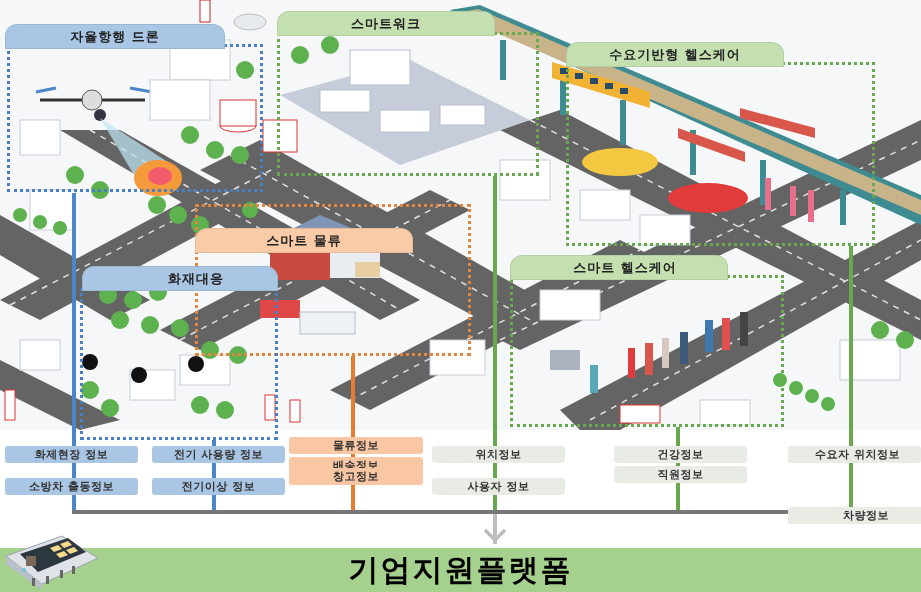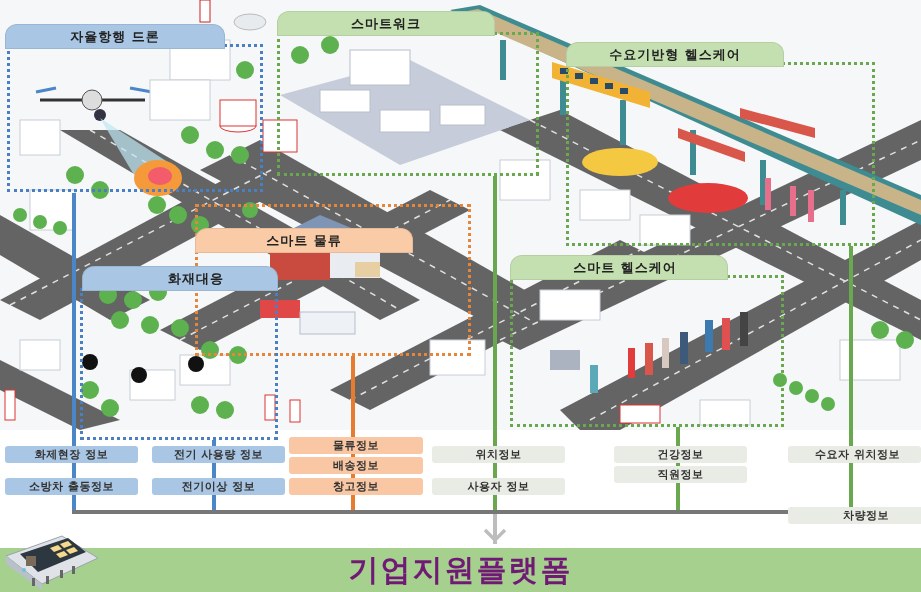--- a/index.html
+++ b/index.html
@@ -46,21 +46,21 @@
   
   .hbus { position: absolute; left: 72px; top: 510px; width: 782px; height: 4px; background: #777; }
   .arrow-stem { position: absolute; left: 493px; top: 514px; width: 4px; height: 30px; background: #bdbdbd; }
   .arrow-head { position: absolute; left: 483px; top: 528px; width: 24px; height: 14px; }
 
   
   .platform {
     position: absolute; left: 0; top: 548px; width: 921px; height: 44px;
     background: #a6d08e; display: flex; align-items: center; justify-content: center;
   }
-  .platform-title { font-size: 30px; font-weight: bold; color: #701a75; letter-spacing: 2px; }
+  .platform-title { font-size: 30px; font-weight: bold; color: #000000; letter-spacing: 2px; }
   .device { position: absolute; left: 2px; top: 528px; width: 100px; height: 62px; z-index: 3; }
 </style>
 </head>
 <body>
 
 <div class="city">
   <svg width="921" height="430" viewBox="0 0 921 430">
 
     <rect x="0" y="0" width="921" height="430" fill="#f5f7f8"></rect>
 
@@ -260,21 +260,21 @@
 <div class="vline green" style="left:849px; top:246px; height:268px;"></div>
 
 <div class="info blue" style="left:5px; top:446px; width:133px;">화제현장 정보</div>
 <div class="info blue" style="left:5px; top:478px; width:133px;">소방차 출동정보</div>
 
 <div class="info blue" style="left:152px; top:446px; width:133px;">전기 사용량 정보</div>
 <div class="info blue" style="left:152px; top:478px; width:133px;">전기이상 정보</div>
 
 <div class="info orange" style="left:289px; top:437px; width:134px;">물류정보</div>
 <div class="info orange" style="left:289px; top:457px; width:134px;">배송정보</div>
-<div class="info orange" style="left:289px; top:478px; width:134px;">창고정보</div>
+<div class="info orange" style="left:289px; top:468px; width:134px;">창고정보</div>
 
 <div class="info green" style="left:432px; top:446px; width:133px;">위치정보</div>
 <div class="info green" style="left:432px; top:478px; width:133px;">사용자 정보</div>
 
 <div class="info green" style="left:614px; top:446px; width:133px;">건강정보</div>
 <div class="info green" style="left:614px; top:466px; width:133px;">직원정보</div>
 
 <div class="info green" style="left:788px; top:446px; width:133px;padding-left:6px;">수요자 위치정보</div>
 <div class="info green" style="left:788px; top:507px; width:156px;">차량정보</div>
 

